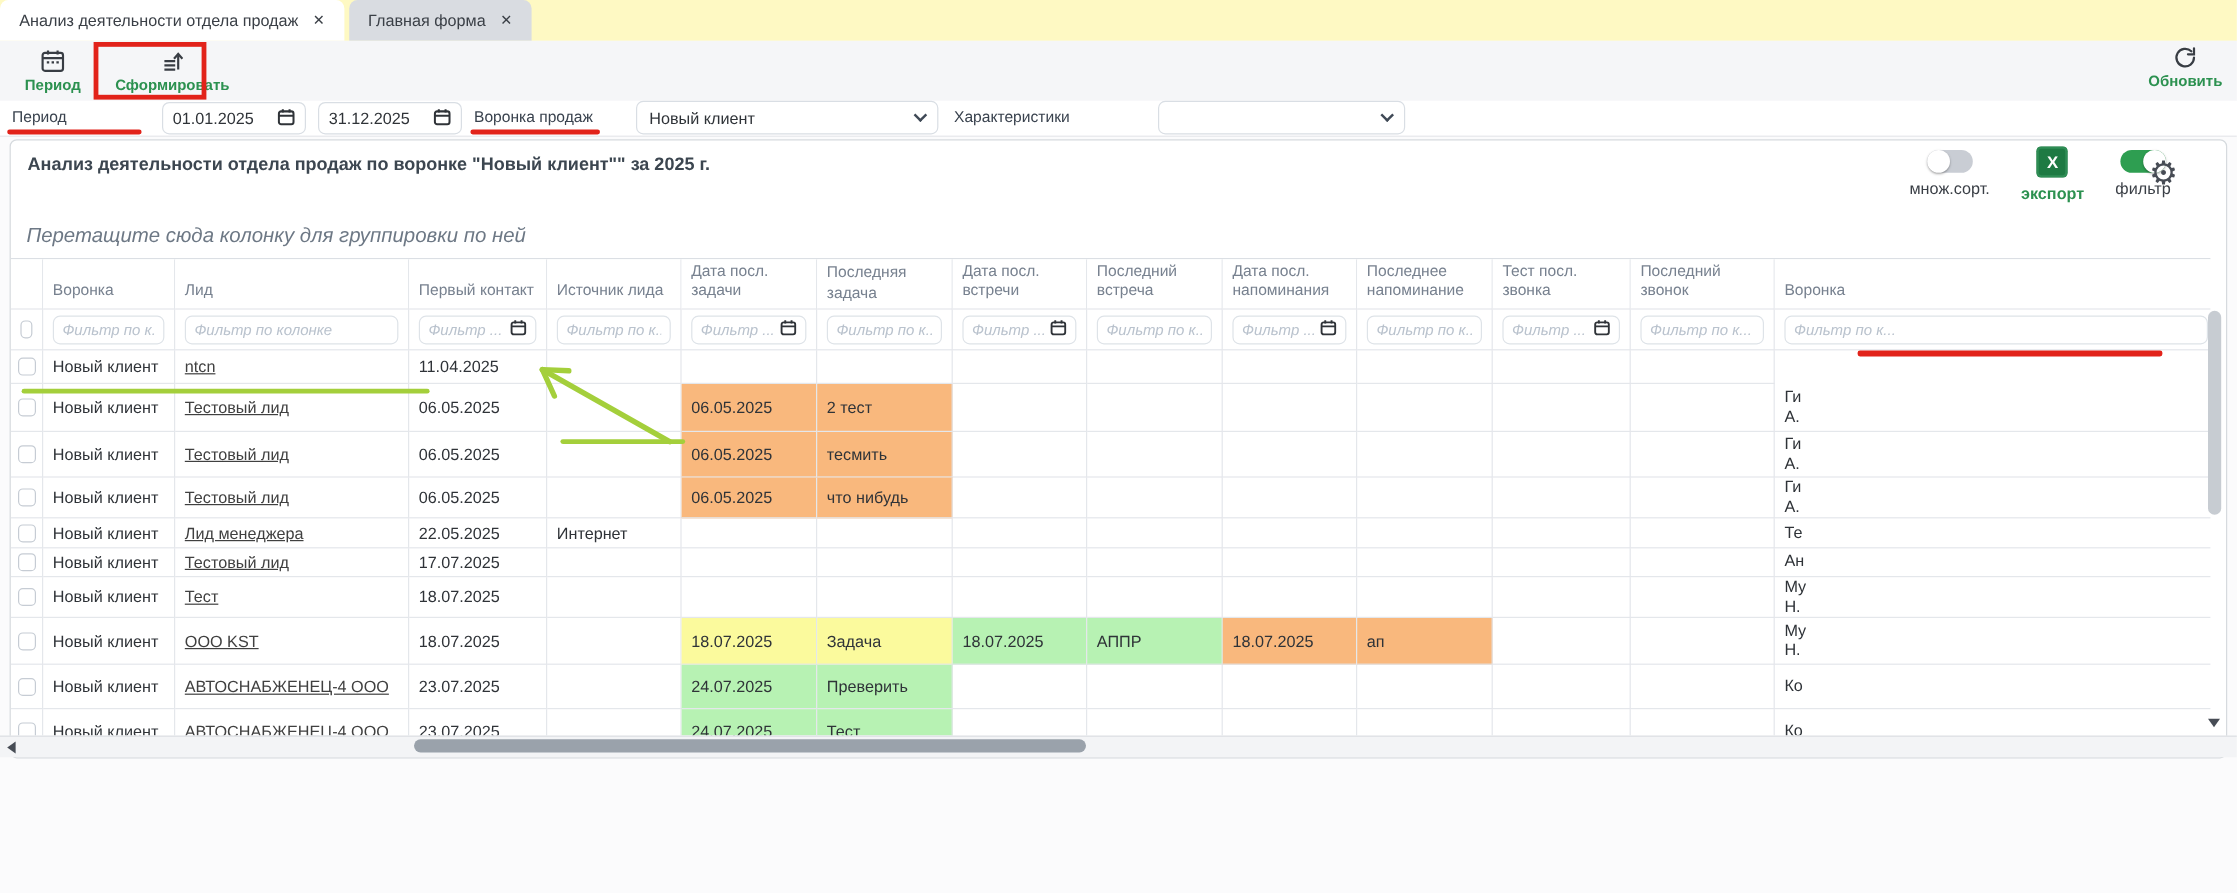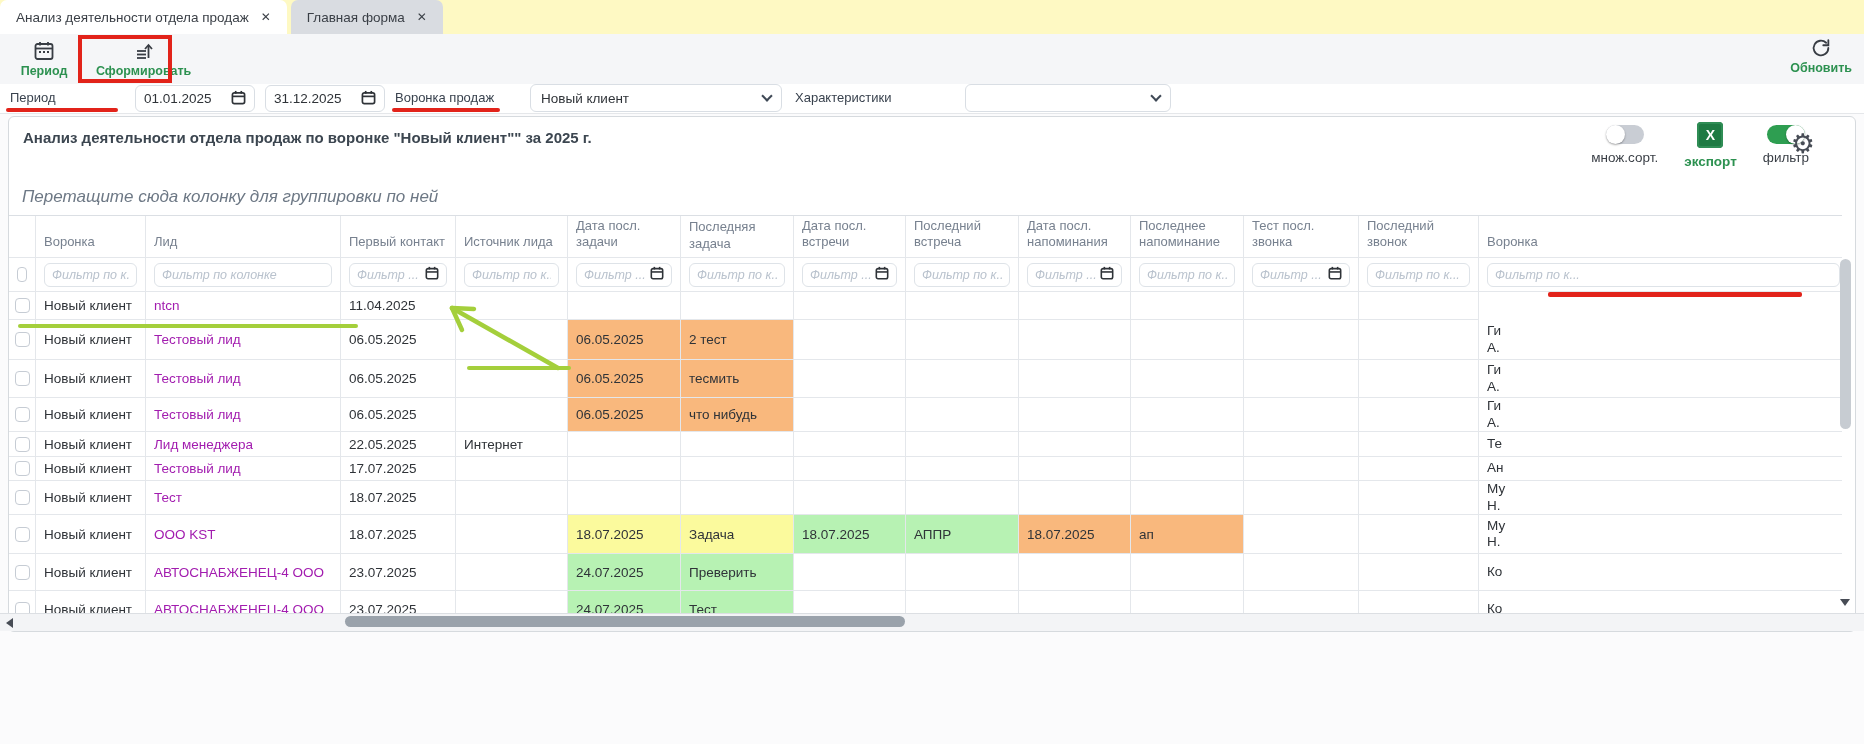--- a/index.html
+++ b/index.html
@@ -72,21 +72,21 @@
   .th { display:flex; align-items:flex-end; padding:5px 8px 7px 8px;
     font-size:13px; color:#77818f; line-height:1.25; background:#fff; }
   .fcell { display:flex; align-items:center; justify-content:center; padding:4px 5px; }
   .finput { width:100%; height:24px; border:1px solid #dee3e8; border-radius:6px;
     background:#fff; display:flex; align-items:center; padding:0 7px; gap:4px; }
   .finput .ph { flex:1; font-style:italic; font-size:12.5px; color:#b9c2cd;
     white-space:nowrap; overflow:hidden; }
   .td { display:flex; align-items:center; padding:2px 8px; font-size:13.5px;
     white-space:nowrap; }
   .td.man { flex-direction:column; align-items:flex-start; justify-content:center; line-height:1.2; }
-  .lead-link { color:#a21caf; cursor:pointer; }
+  .lead-link { color:#404040; text-decoration:underline; cursor:pointer; }
   .cbx { width:15px; height:15px; border:1.5px solid #c6ccd4; border-radius:4px;
     background:#fff; }
   .ckcell { justify-content:center; padding:2px 0; }
   
   .vsb-thumb { position:absolute; right:4px; top:142px; width:11px; height:170px;
     background:#c7ccd2; border-radius:6px; }
   .vsb-down { position:absolute; right:5px; top:482px; width:0; height:0;
     border-left:5px solid transparent; border-right:5px solid transparent;
     border-top:7px solid #474c55; }
   .hscroll { position:absolute; left:0; top:613px; width:1864px; height:18px;

